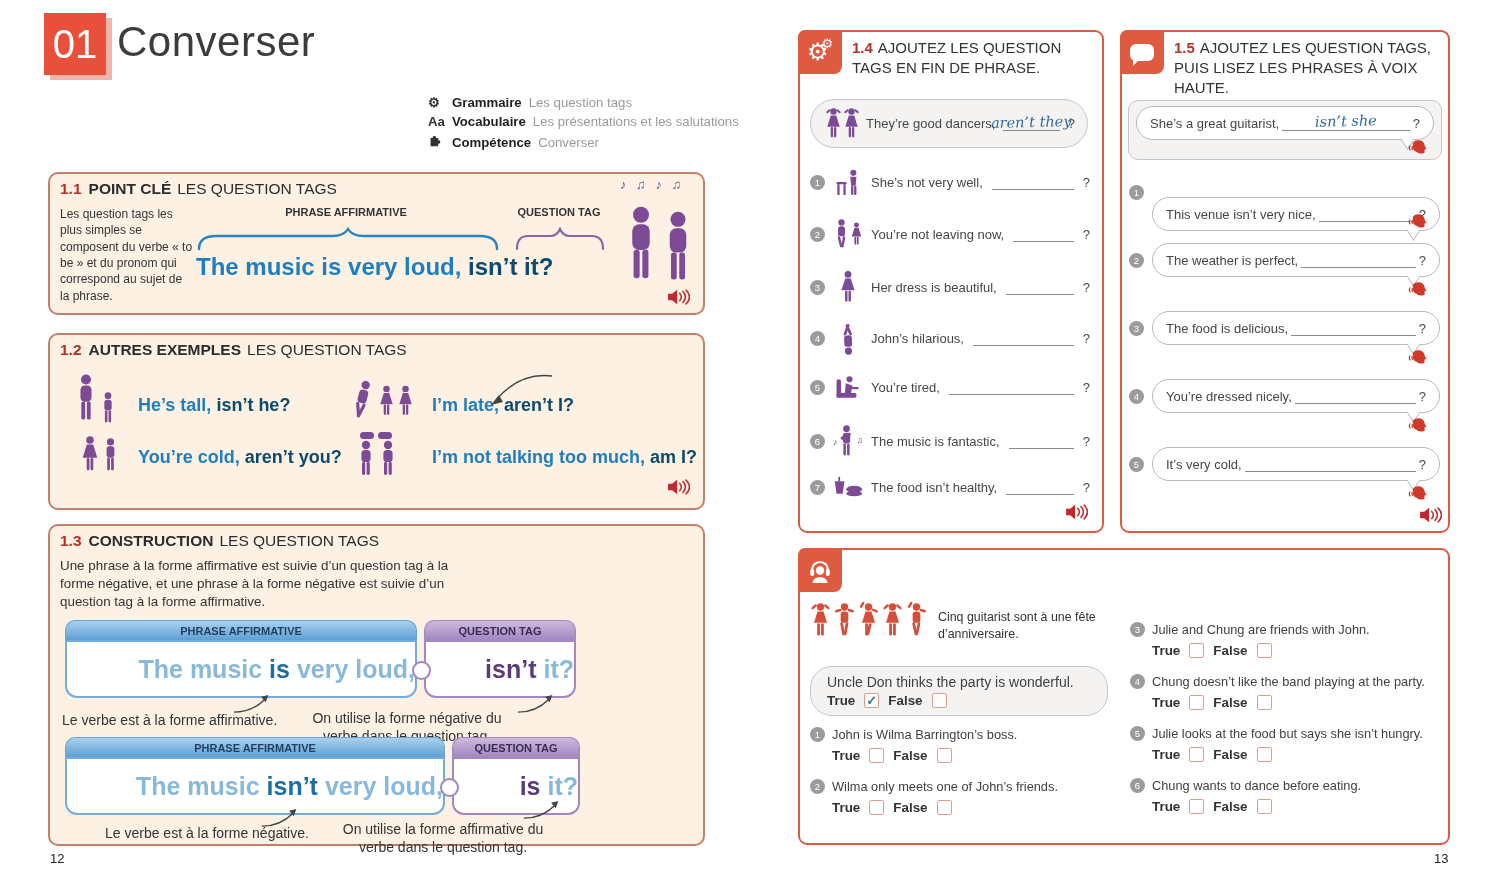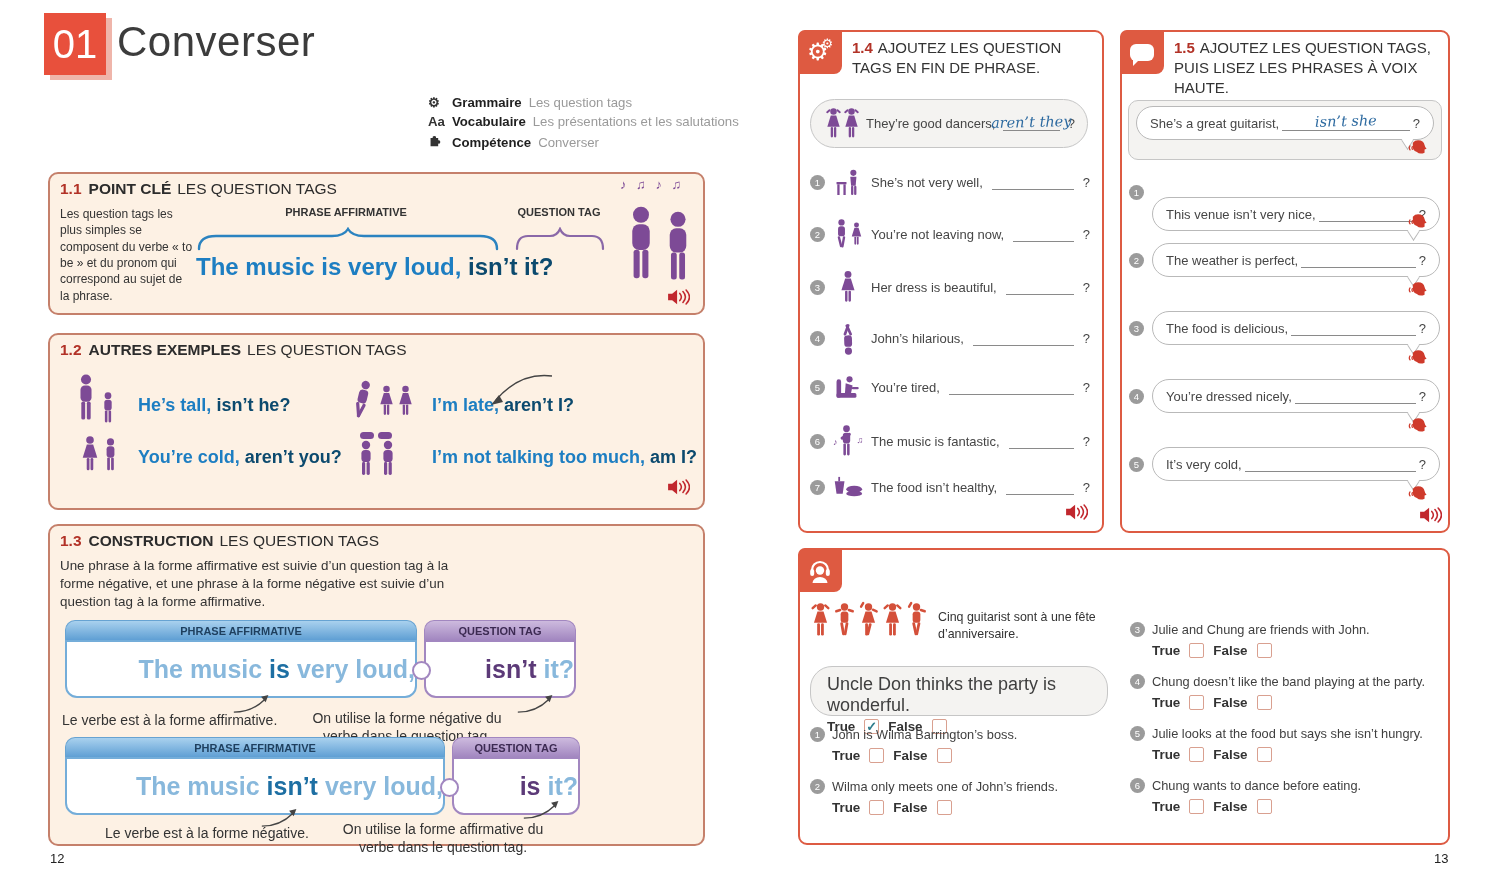--- a/index.html
+++ b/index.html
@@ -524,21 +524,21 @@
         <rect x="7.6" y="10" width="8.8" height="13" rx="3.4"></rect>
         <rect x="1" y="2" width="7.5" height="2.8" rx="1.4" transform="rotate(-60 4 3)"></rect>
         <rect x="15.5" y="8" width="7.5" height="2.8" rx="1.4" transform="rotate(18 20 9)"></rect>
         <rect x="7" y="22.5" width="3.2" height="15" rx="1.4" transform="rotate(-12 8.6 23)"></rect>
         <rect x="13.4" y="22.5" width="3.2" height="15" rx="1.4" transform="rotate(12 15 23)"></rect>
       </svg>
   </span>
   <div class="scene">Cinq guitarist sont à une fête d’anniversaire.</div>
 
   <div class="exwrap" style="left:810px;top:666px;width:298px;height:50px;border-radius:22px;padding:7px 16px;">
-    <div style="font-size:18px;color:#3f3f3f;">Uncle Don thinks the party is wonderful.</div>
+    <div style="font-size:14px;color:#3f3f3f;">Uncle Don thinks the party is wonderful.</div>
     <div class="tf-a" style="margin-left:0;margin-top:3px;">
       <span>True</span>
       <span class="cb">
           <span>✓</span>
         </span>
       <span>False</span>
       <span class="cb"></span>
     </div>
   </div>
 

